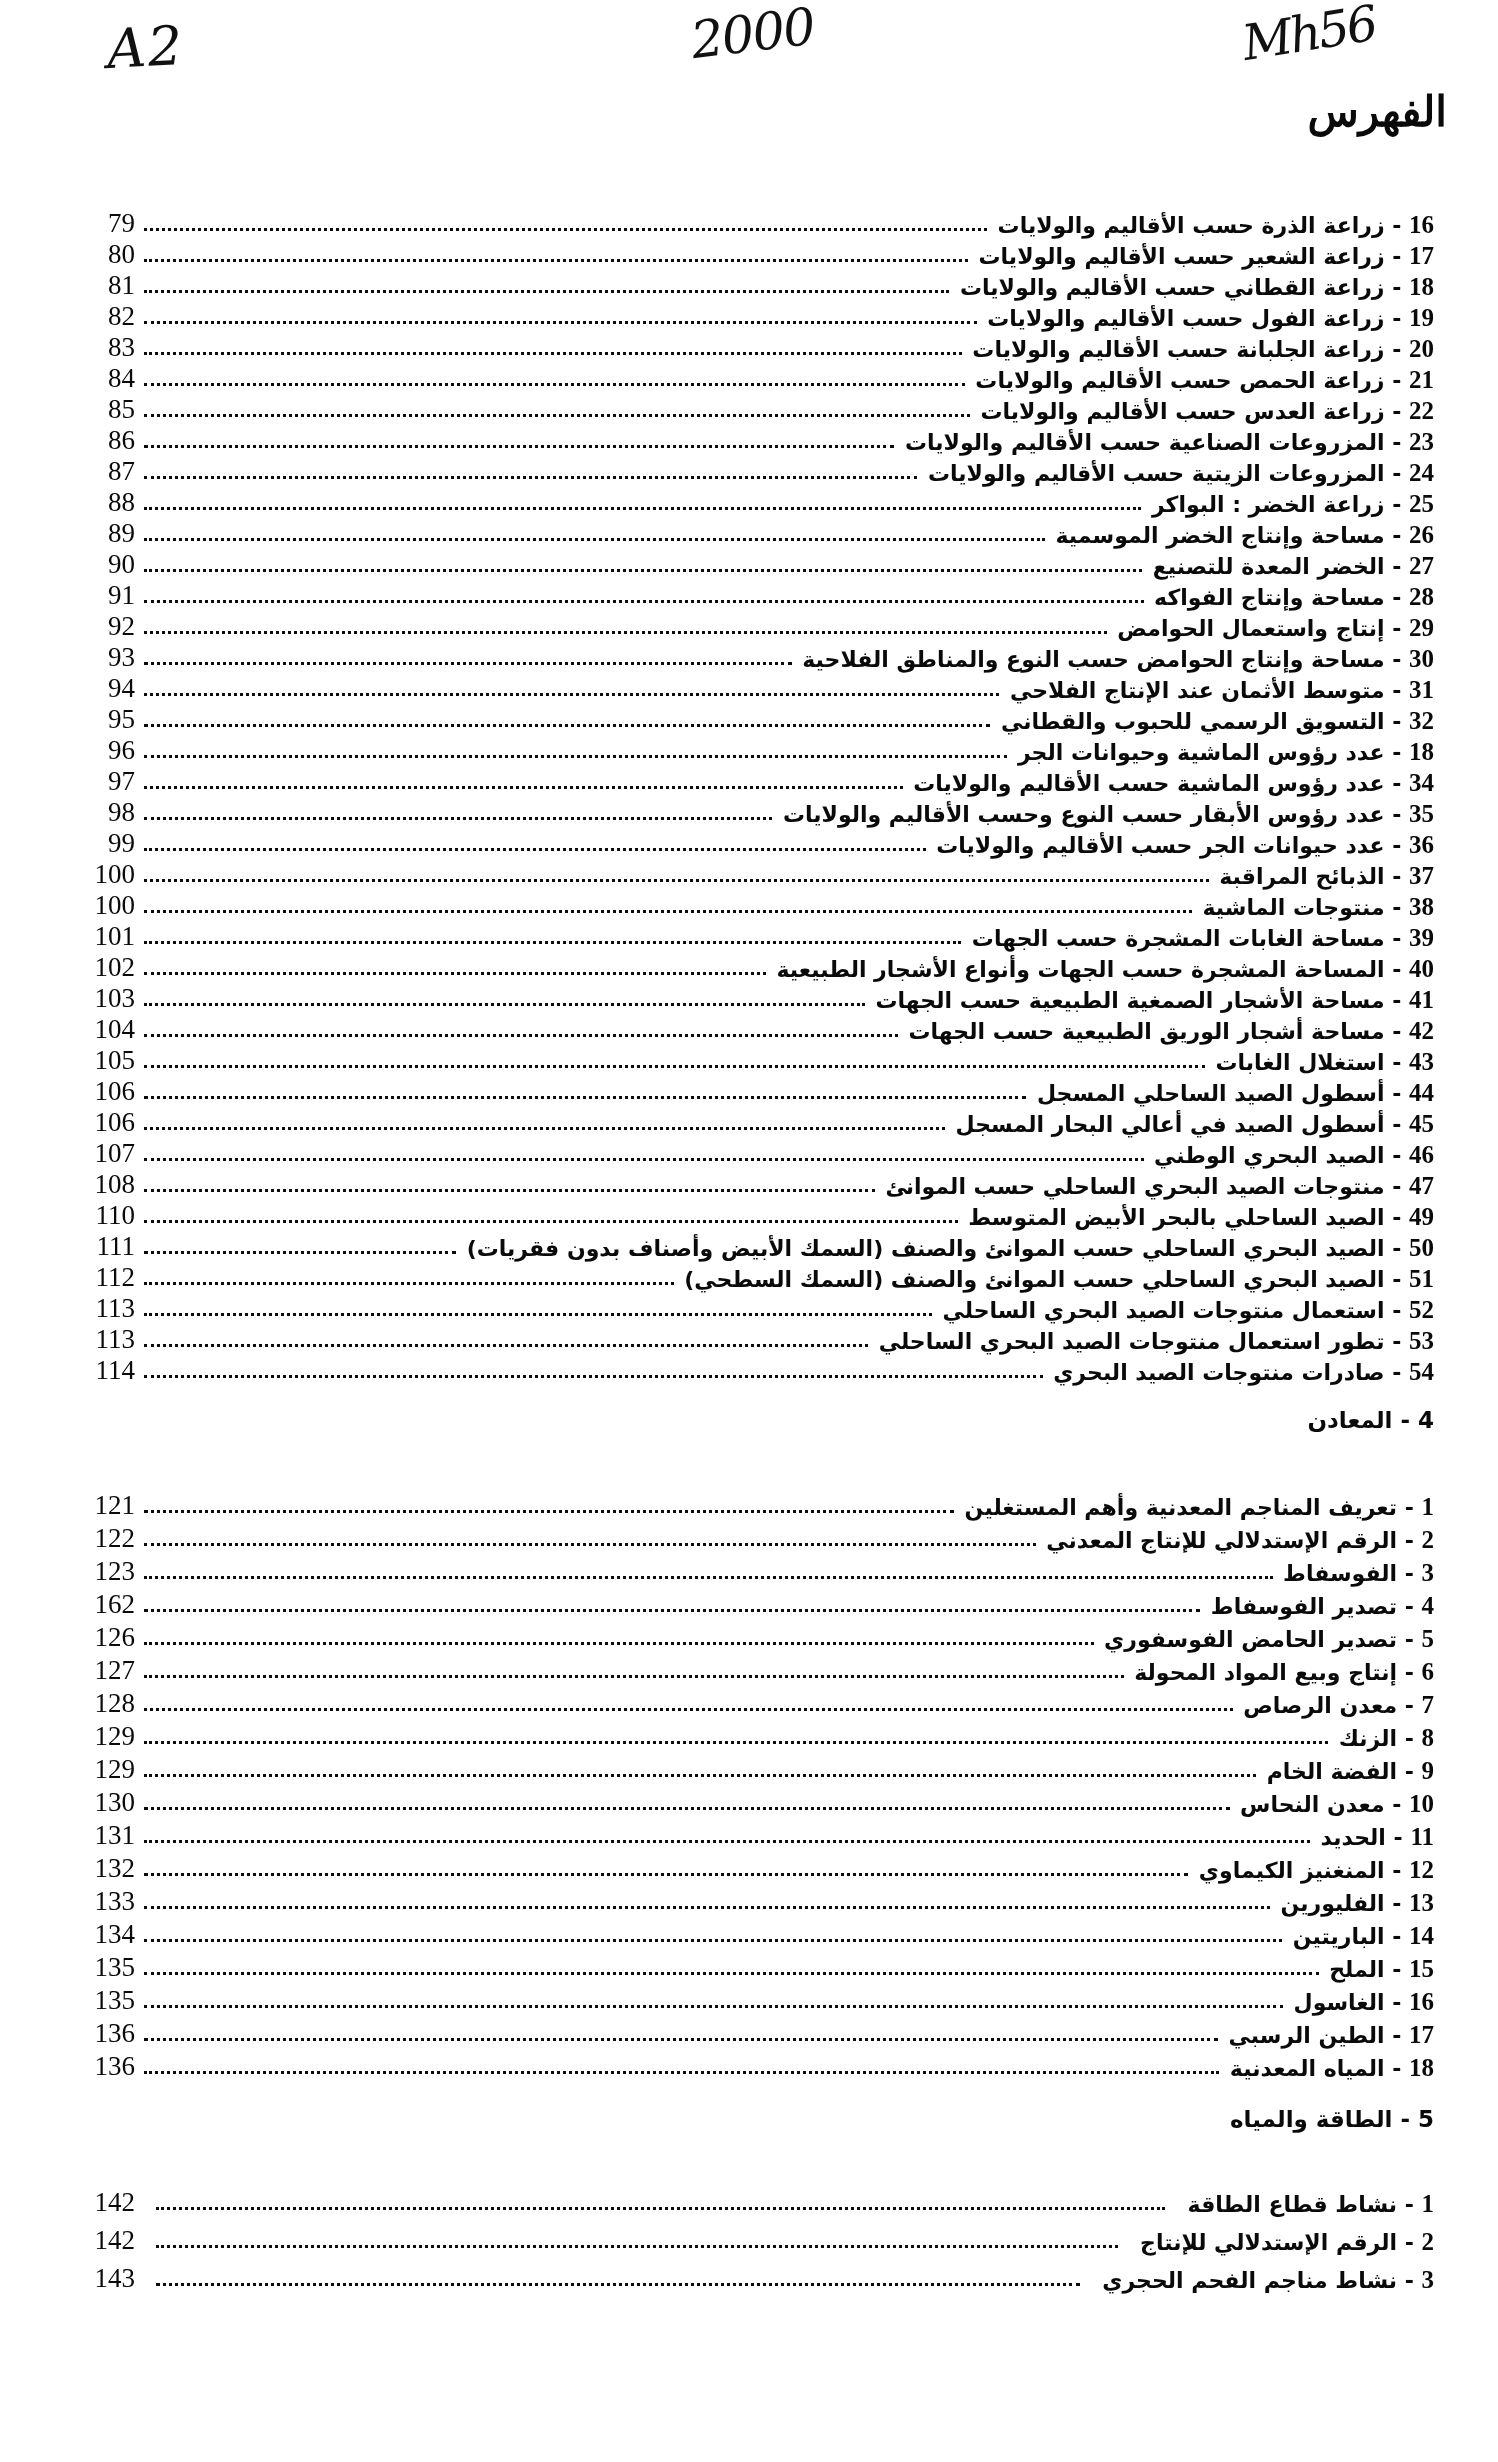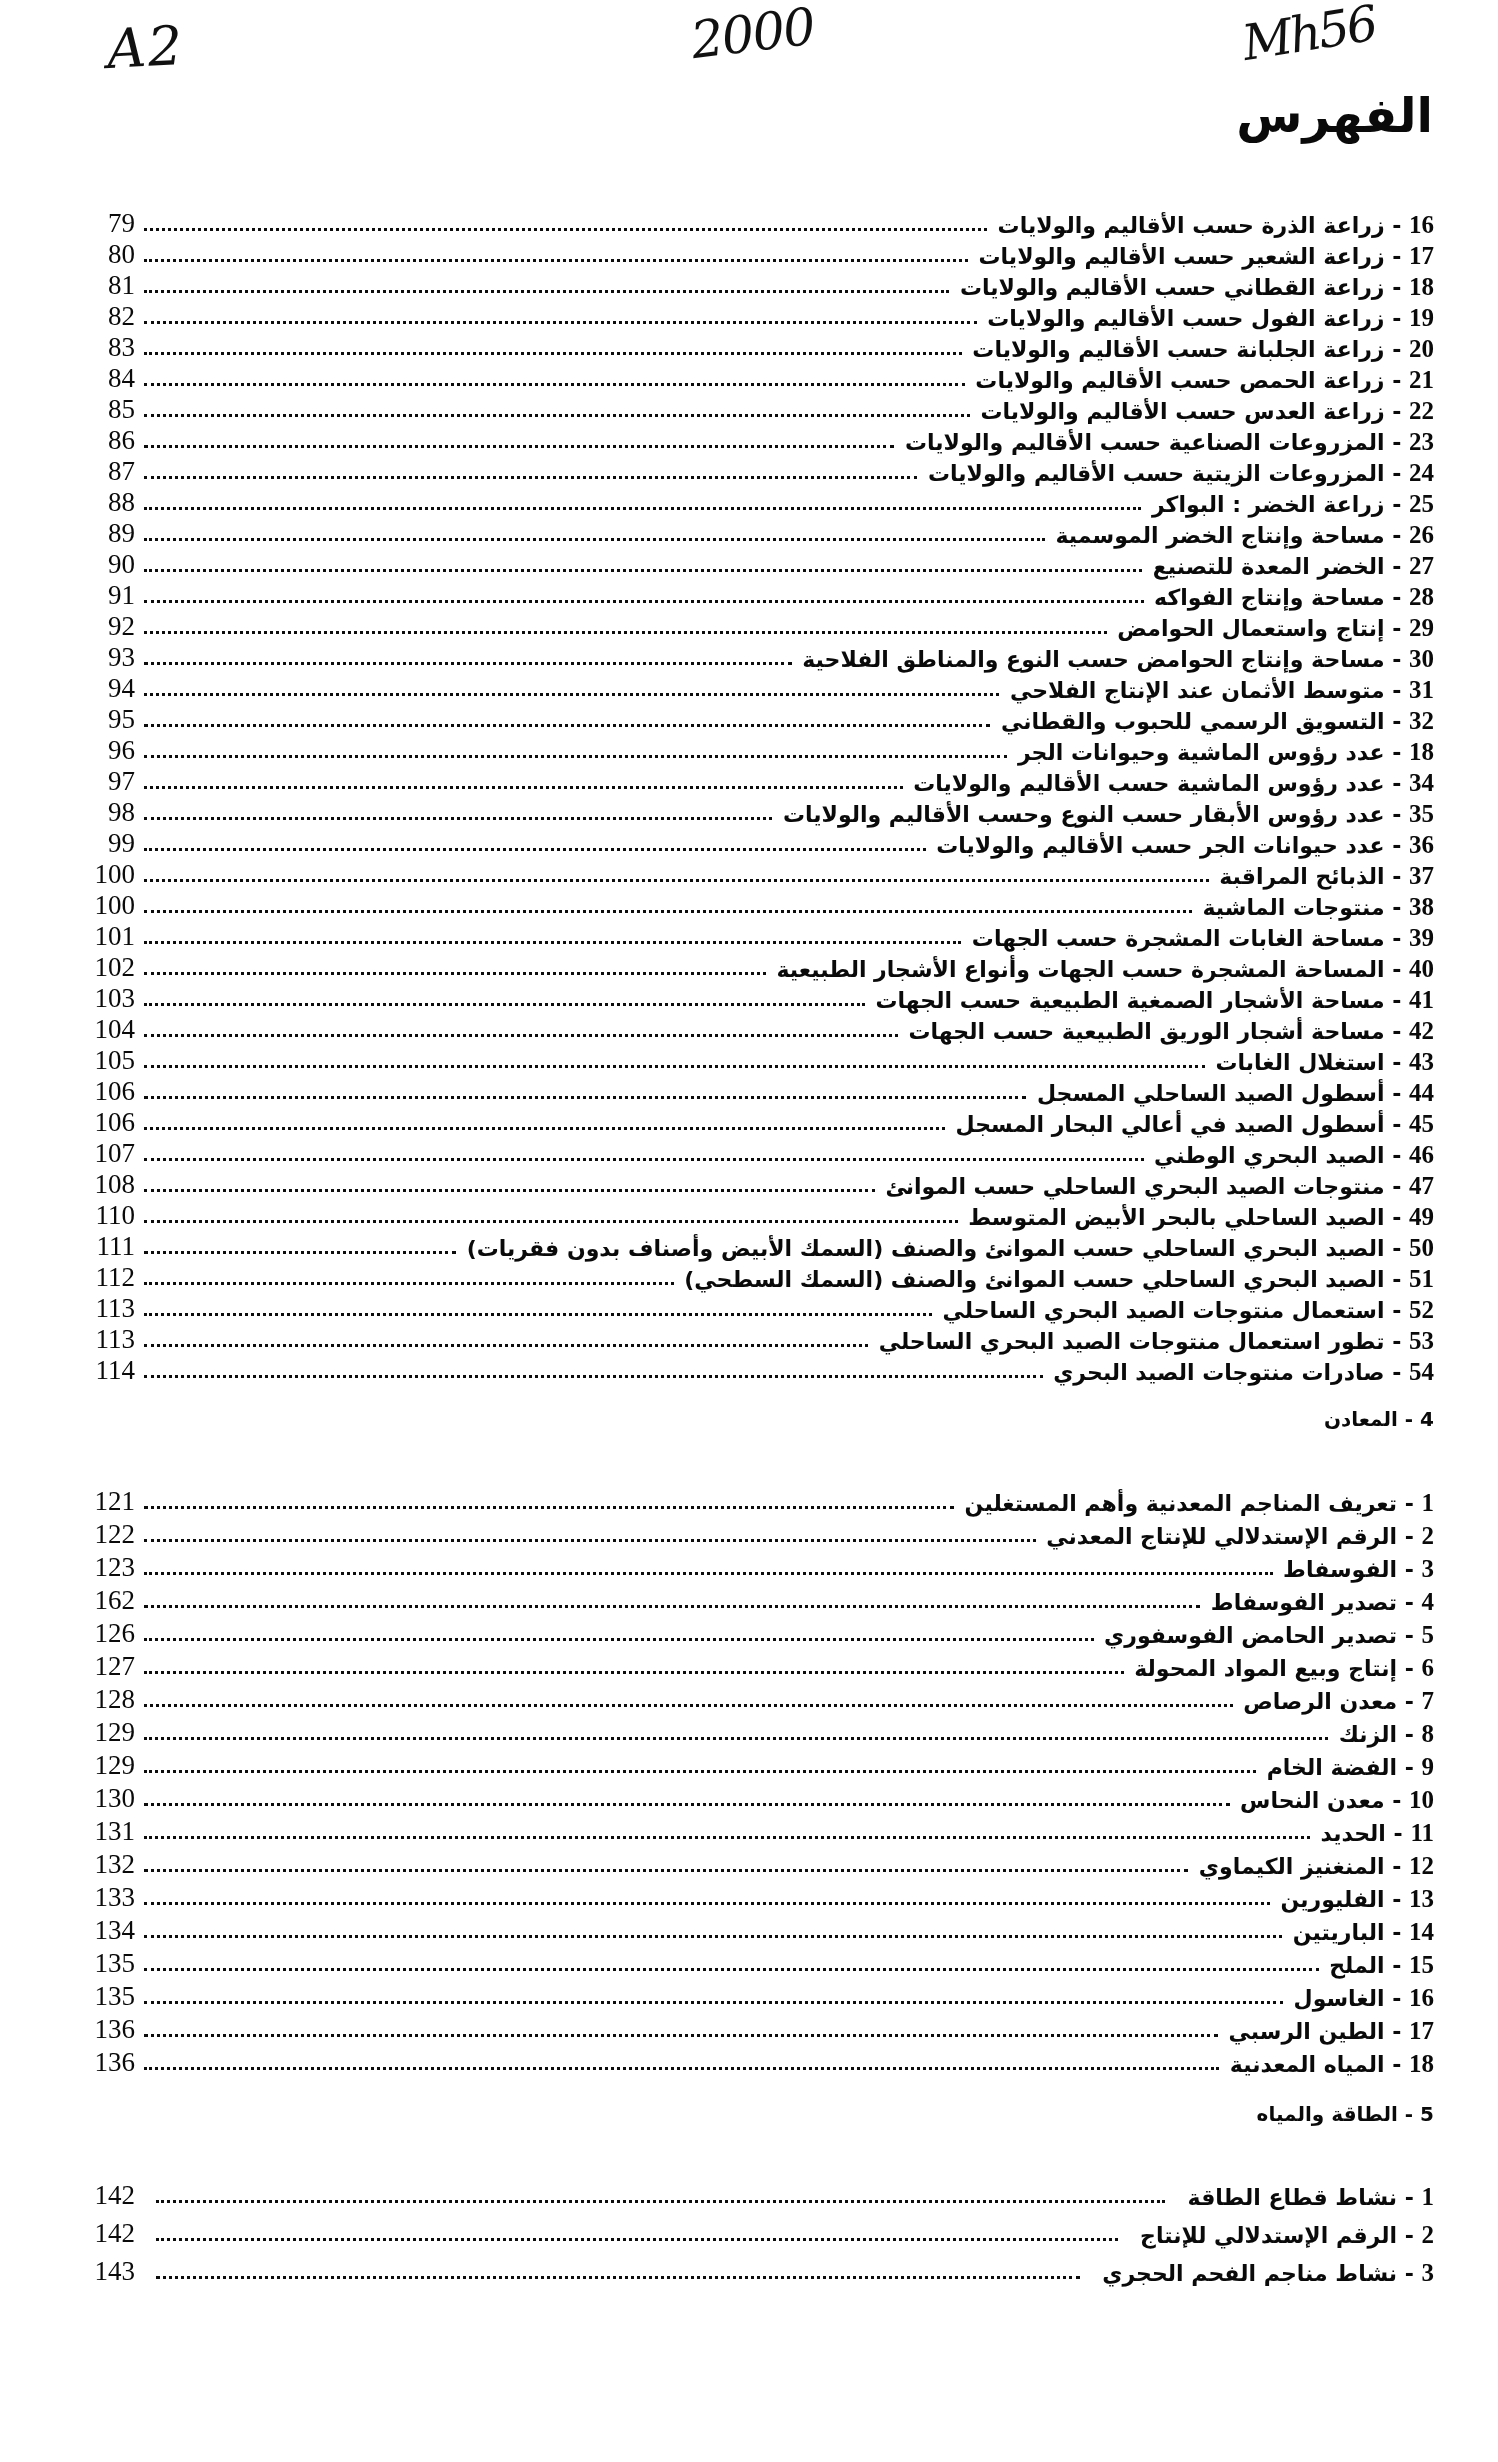--- a/index.html
+++ b/index.html
@@ -18,23 +18,24 @@
     font-style:italic;
     color:#111;
     white-space:nowrap;
   }
   .hw-a2{left:107px;top:15.7px;font-size:54px;transform:rotate(-3deg);letter-spacing:1.7px;}
   .hw-2000{left:691px;top:3.5px;font-size:51px;transform:rotate(-7deg);letter-spacing:-1.7px;}
   .hw-sign{left:1242px;top:5.2px;font-size:49px;transform:rotate(-9deg);letter-spacing:-2.6px;}
 
   
   .page-title{
-    position:absolute;top:87px;right:66px;
-    font-size:48px;font-weight:bold;
+    position:absolute;top:87px;right:52px;
+    font-size:42px;font-weight:bold;
     direction:rtl;
+    font-family:Liberation Serif, serif;
   }
 
   
   .toc-wrap{
     position:absolute;top:206px;left:56px;right:65px;
   }
   .toc-row{
     display:flex;align-items:flex-end;
   }
   .sec-rows-0 .toc-row{height:31px;}
@@ -55,21 +56,21 @@
     font-size:22px;font-weight:bold;line-height:1;
   }
   .entry-num{
     font-family:"Liberation Serif",serif;
     font-weight:bold;font-size:25px;
   }
   .entry-title{font-family:"DejaVu Sans",sans-serif;text-align:center;}
 
   .section-header{
     direction:rtl;text-align:right;
-    font-size:20px;font-weight:bold;
+    font-size:23px;font-weight:bold;
     margin:23px 0 51px 0;
     line-height:1.2;
   }
   .section-header.energy{margin:26px 0 45px 0;}
 </style>
 </head>
 <body>
 
 <div class="hw hw-a2">A2</div>
 <div class="hw hw-2000">2000</div>

